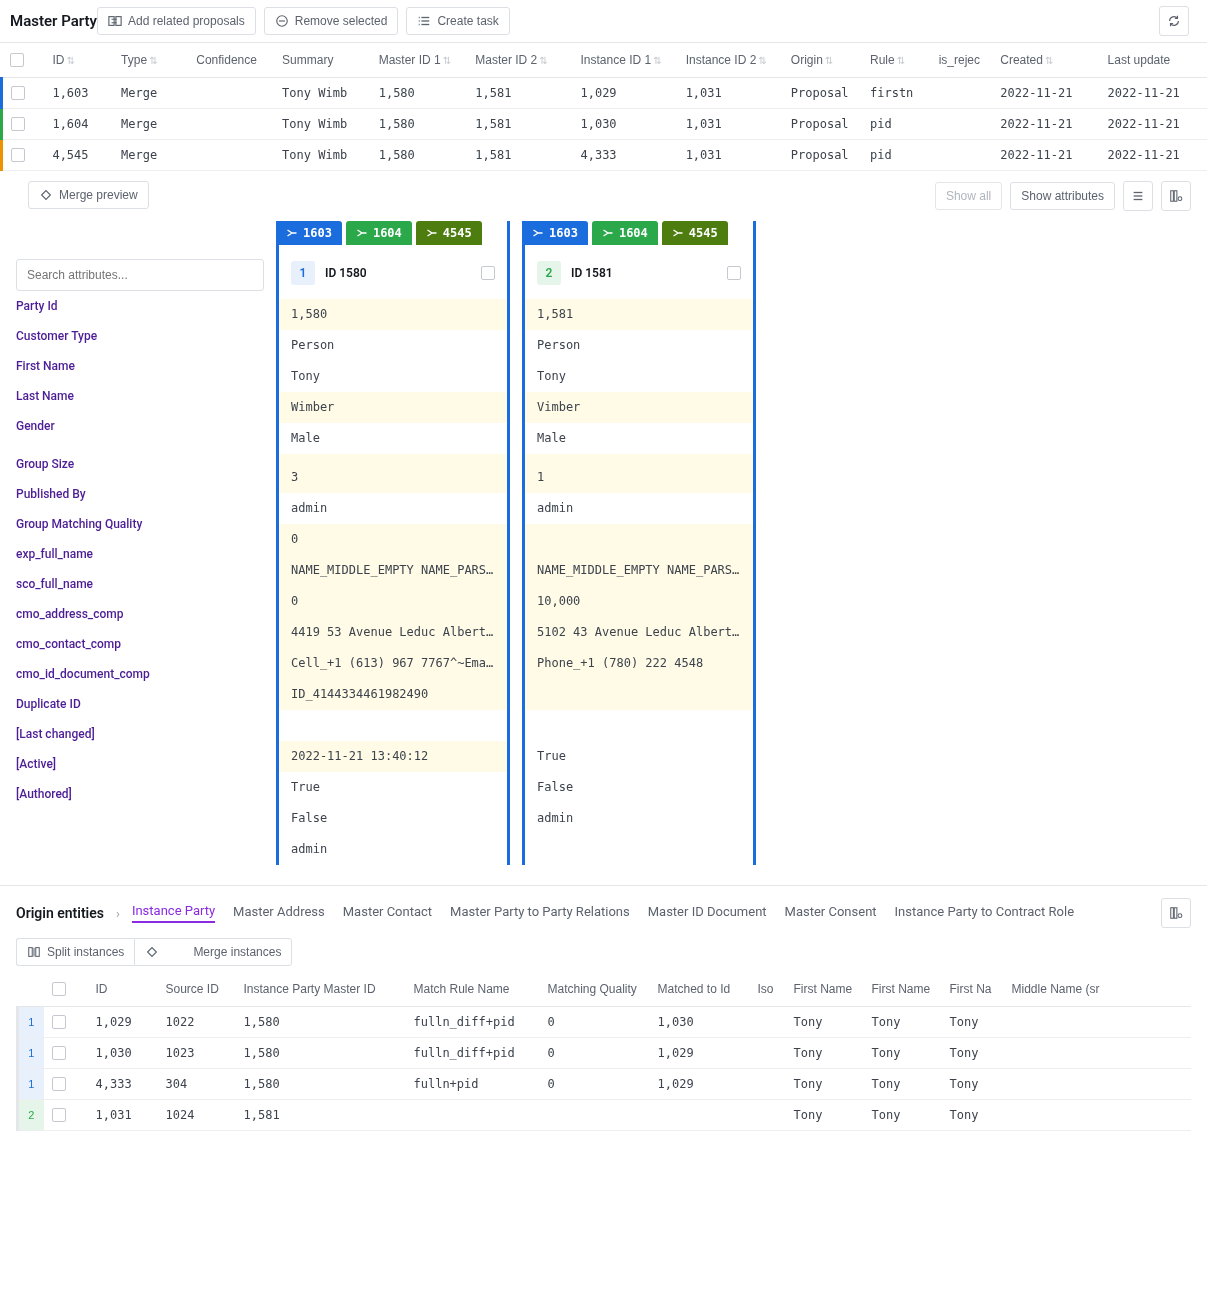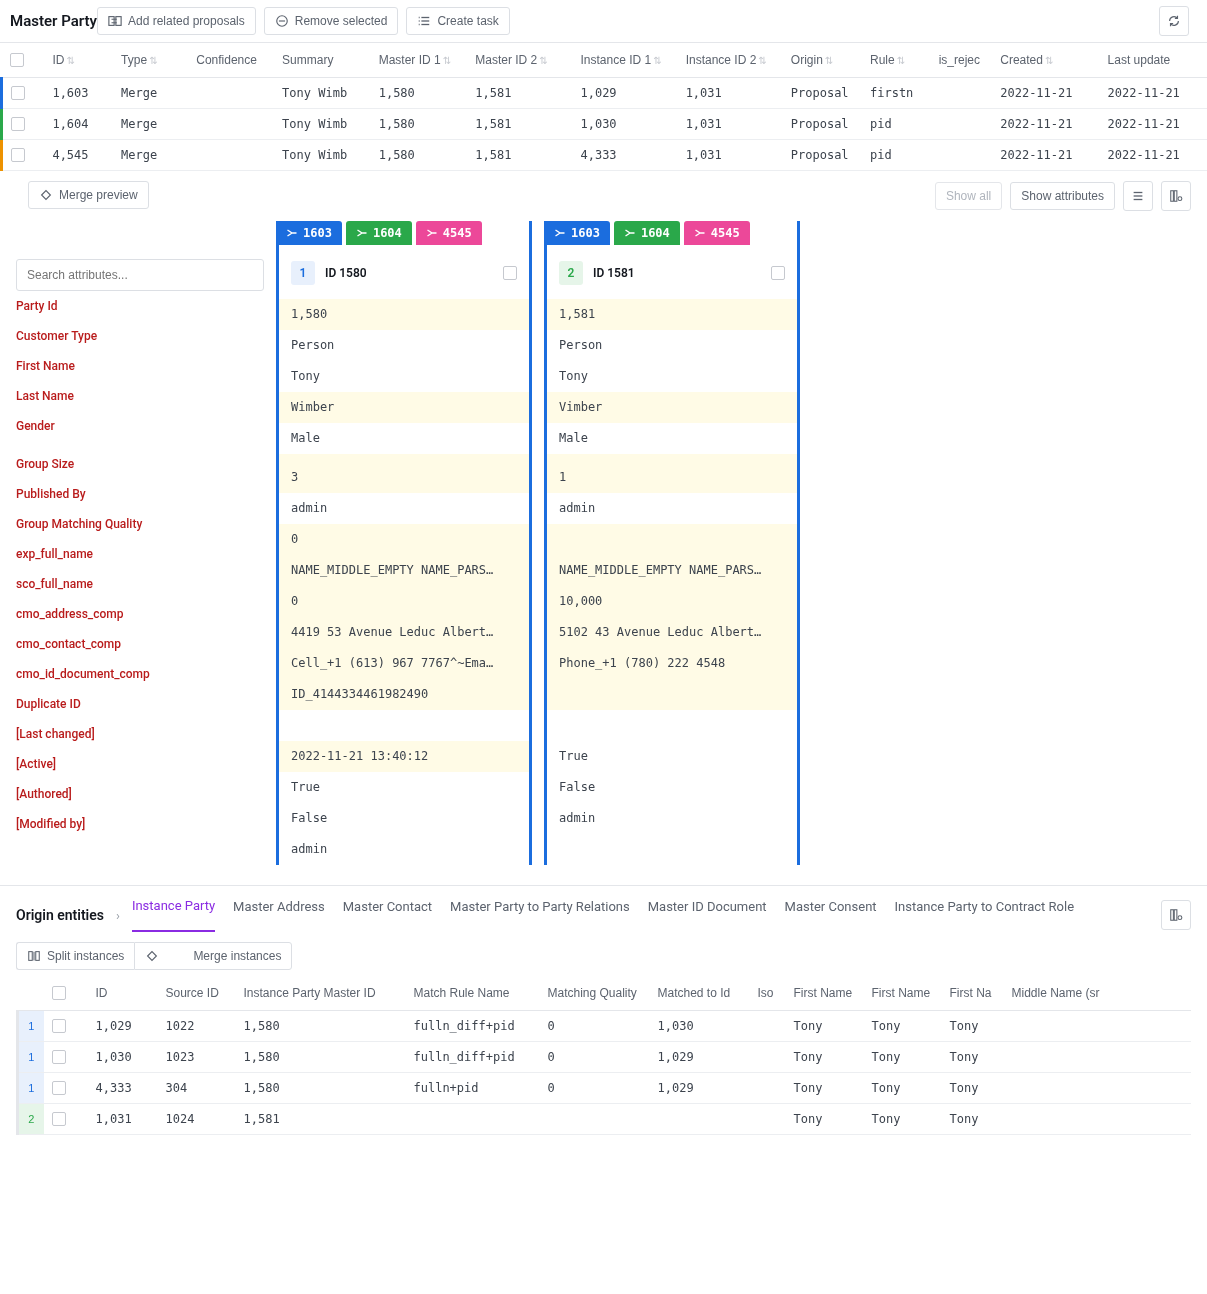--- a/index.html
+++ b/index.html
@@ -19,43 +19,43 @@
 table.top-table tr.row.c4545 { border-left-color: #ed9200; }
 .checkbox { width: 14px; height: 14px; border: 1px solid #c6c9cf; border-radius: 2px; }
 .sort-icon { color: #c6c9cf; font-size: 10px; margin-left: 2px; }
 .preview-toolbar { display: flex; align-items: flex-start; padding: 10px 16px 10px 28px; gap: 8px; }
 .preview-toolbar .right { margin-left: auto; display: flex; gap: 8px; align-items: center; }
 .btn-muted { color: #b0b5bd; border-color: #e4e6ea; }
 .icon-btn { width: 30px; height: 30px; padding: 0; justify-content: center; }
 .compare-area { display: flex; gap: 12px; padding: 0 0 20px 16px; }
 .attr-col { width: 248px; flex-shrink: 0; }
 .search-box { width: 100%; margin-top: 38px; padding: 8px 10px; border: 1px solid #dcdfe4; border-radius: 3px; font-size: 12px; color: #9aa0a9; }
-.attr-list div { padding: 8px 4px 8px 0; font-size: 12px; color: #b91c1c; font-weight: 500; white-space: nowrap; }
+.attr-list div { padding: 8px 4px 8px 0; font-size: 12px; color: #4c1d95; font-weight: 500; white-space: nowrap; }
 .attr-list div.section-gap { padding-top: 16px; }
-.rec-col { width: 256px; flex-shrink: 0; border-left: 3px solid #1b6dde; border-right: 3px solid #1b6dde; position: relative; }
+.rec-col { width: 234px; flex-shrink: 0; border-left: 3px solid #1b6dde; border-right: 3px solid #1b6dde; position: relative; }
 .tabbar { display: flex; gap: 4px; margin-bottom: 2px; margin-left: -3px; }
 .tab { display: inline-flex; align-items: center; gap: 5px; padding: 5px 10px; border-radius: 3px 3px 0 0; color: #fff; font-size: 12px; font-weight: 600; font-family: "SF Mono", Menlo, monospace; }
 .tab svg { width: 12px; height: 12px; }
 .tab.c1603 { background: #1b6dde; }
 .tab.c1604 { background: #2aa84a; }
-.tab.c4545 { background: #ec4899; }
+.tab.c4545 { background: #4d7c0f; }
 .rec-header { display: flex; align-items: center; padding: 14px 12px; gap: 10px; }
 .rec-num { width: 24px; height: 24px; display: flex; align-items: center; justify-content: center; border-radius: 3px; font-size: 12px; font-weight: 600; }
 .rec-num.n1 { background: #e8f0fc; color: #1b6dde; }
 .rec-num.n2 { background: #e6f5e9; color: #2aa84a; }
 .rec-id { font-size: 12px; font-weight: 600; color: #14181f; }
 .rec-header .checkbox { margin-left: auto; }
 .rec-cells div { padding: 8px 12px; font-family: "SF Mono", Menlo, Consolas, monospace; font-size: 12px; color: #3c434d; white-space: nowrap; overflow: hidden; text-overflow: ellipsis; min-height: 31px; }
 .rec-cells div.diff { background: #fffbe6; }
 .rec-cells div.section-gap { padding-top: 16px; min-height: 39px; }
 .related-section { border-top: 1px solid #e4e6ea; padding: 12px 16px 0 16px; }
 .related-head { display: flex; align-items: center; flex-wrap: wrap; gap: 18px; row-gap: 10px; margin-bottom: 10px; }
 .related-title { font-size: 14px; font-weight: 600; color: #14181f; }
 .chevron { color: #9aa0a9; margin: 0 -6px; }
-.rel-tab { font-size: 13px; color: #5c636e; cursor: pointer; padding-bottom: 17px; }
+.rel-tab { font-size: 13px; color: #5c636e; cursor: pointer; padding-bottom: 3px; }
 .rel-tab.active { color: #8a2be2; border-bottom: 2px solid #8a2be2; }
 .rel-config { margin-left: auto; }
 .rel-actions { display: flex; gap: 0; margin-bottom: 6px; }
 .rel-actions .btn { border-radius: 0; }
 .rel-actions .btn:first-child { border-radius: 3px 0 0 3px; border-right: none; }
 .rel-actions .btn:last-child { border-radius: 0 3px 3px 0; gap: 34px; }
 table.bottom-table { width: 100%; border-collapse: collapse; font-family: "SF Mono", Menlo, Consolas, monospace; font-size: 12px; margin-top: 4px; }
 table.bottom-table th { text-align: left; font-weight: 500; font-family: -apple-system, sans-serif; color: #5c636e; padding: 10px 8px; border-bottom: 1px solid #e4e6ea; white-space: nowrap; overflow: hidden; text-overflow: ellipsis; }
 table.bottom-table td { padding: 8px 8px; border-bottom: 1px solid #eceef1; white-space: nowrap; overflow: hidden; text-overflow: ellipsis; }
 .idx-cell { width: 22px; text-align: center; font-family: -apple-system, sans-serif; font-size: 11px; font-weight: 500; }
@@ -257,21 +257,20 @@
         <div>Group Matching Quality</div>
         <div>exp_full_name</div>
         <div>sco_full_name</div>
         <div>cmo_address_comp</div>
         <div>cmo_contact_comp</div>
         <div>cmo_id_document_comp</div>
         <div>Duplicate ID</div>
         <div>[Last changed]</div>
         <div>[Active]</div>
         <div>[Authored]</div>
-        <div>[Modified by]</div>
       </div>
   </div>
   <div id="records-container" style="display:flex; gap:12px;">
       <div class="rec-col">
         <div class="tabbar">
           <div class="tab c1603">
             <svg viewBox="0 0 16 16">
               <path d="M2 4 L8 8 L2 12 M8 8 H14" stroke="#fff" stroke-width="1.8" fill="none"></path>
             </svg>
             <span>1603</span>

